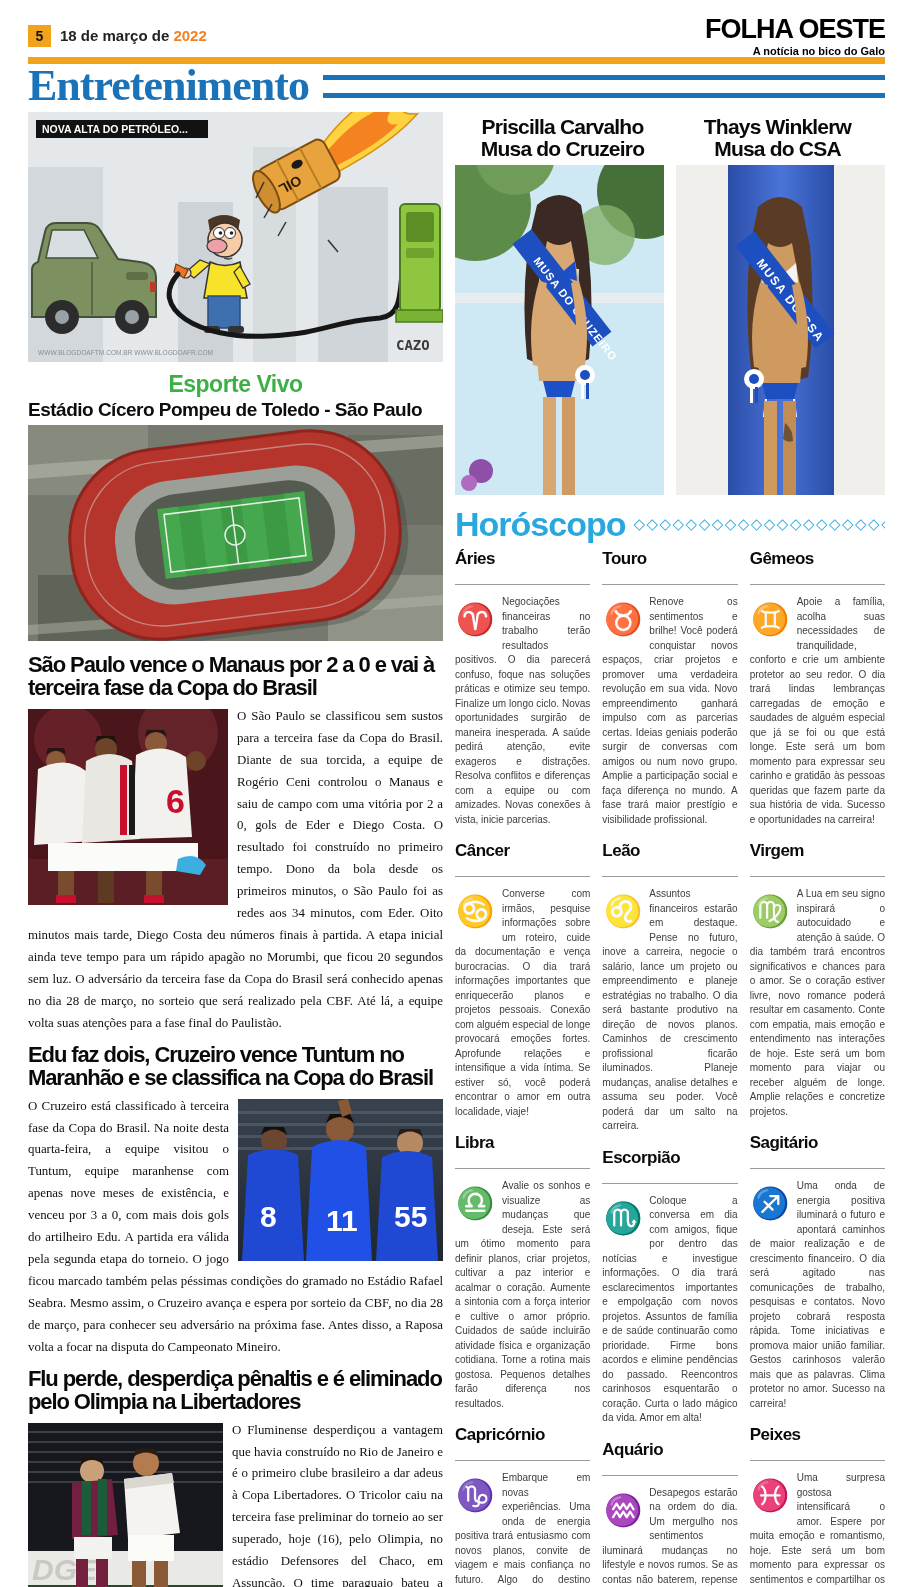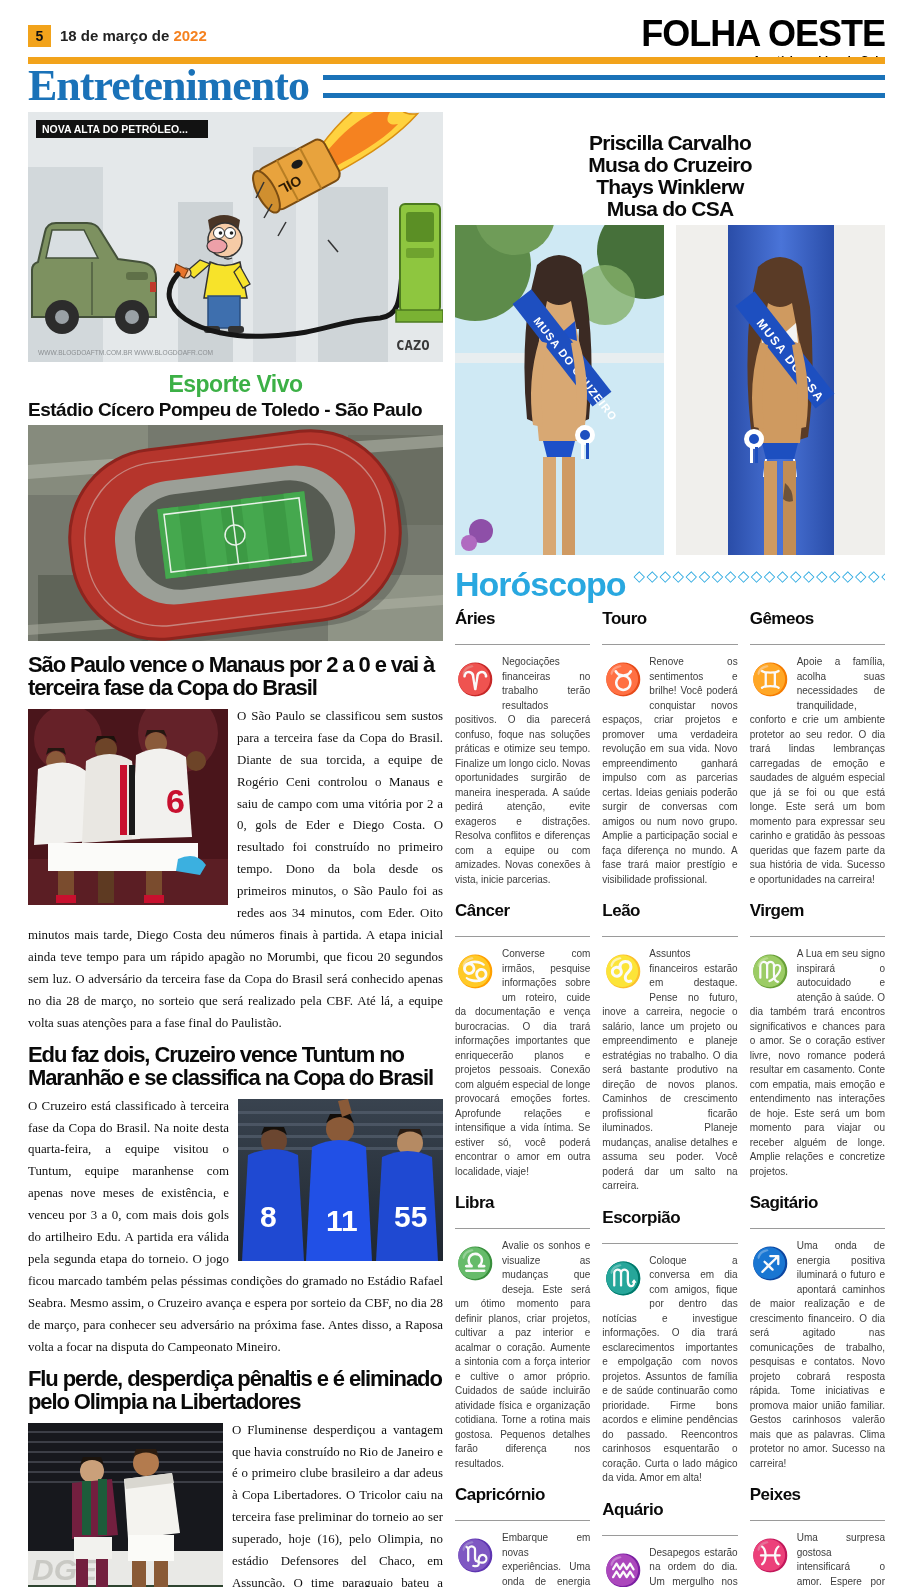--- a/index.html
+++ b/index.html
@@ -4,44 +4,44 @@
 <style>
   html,body{margin:0;padding:0;}
   body{width:899px;height:1587px;position:relative;background:#fff;
        font-family:"Liberation Sans",sans-serif;overflow:hidden;color:#111;}
   
   .pageno{position:absolute;left:28px;top:25px;width:23px;height:22px;background:#f2a31b;
           color:#111;font-weight:700;font-size:14px;display:flex;align-items:center;justify-content:center;}
   .dateline{position:absolute;left:60px;top:27px;font-size:15px;font-weight:600;color:#222;}
   .dateline .yr{color:#f58220;}
   .masthead{position:absolute;right:14px;top:16px;text-align:right;}
-  .masthead .mh-title{font-size:36px;font-weight:700;letter-spacing:-1px;color:#000;line-height:1;}
+  .masthead .mh-title{font-size:27px;font-weight:700;letter-spacing:-1px;color:#000;line-height:1;}
   .masthead .mh-tag{font-size:11px;font-weight:700;color:#000;margin-top:2px;}
   .orange-rule{position:absolute;left:28px;right:14px;top:57px;height:7px;background:#f2a31b;}
   .section-row{position:absolute;left:28px;right:14px;top:64px;display:flex;align-items:center;}
   .section-title{font-family:"Liberation Serif",serif;font-weight:700;font-size:44px;color:#1a72b8;
                  line-height:1;letter-spacing:-1px;white-space:nowrap;}
   .dbl-line{flex:1;margin-left:14px;height:13px;border-top:5px solid #1a72b8;border-bottom:5px solid #1a72b8;}
   
   .colL{position:absolute;left:28px;top:112px;width:415px;}
   .colR{position:absolute;left:455px;top:112px;width:430px;}
   
   .green-h{color:#3cb046;font-weight:700;font-size:23px;text-align:center;letter-spacing:-0.5px;margin-top:5px;}
   .sub-h{color:#0d0d0d;font-weight:700;font-size:19px;text-align:left;letter-spacing:-0.5px;margin-top:1px;margin-bottom:4px;}
   .headline{font-size:22px;line-height:1.04;font-weight:700;letter-spacing:-1.1px;color:#0a0a0a;margin:9px 0 6px;}
   .art{font-family:"Liberation Serif",serif;font-size:12.9px;line-height:1.7;text-align:justify;color:#101010;}
   .art svg.fl{float:left;margin:3px 9px 2px 0;}
   .art svg.fr{float:right;margin:3px 0 2px 9px;}
   .art::after{content:"";display:block;clear:both;}
   
   .musas-title{color:#3cb046;font-weight:700;font-size:31px;letter-spacing:-1px;text-align:center;line-height:1;}
-  .musas-names{display:flex;margin-top:20px;flex-direction:column;}
+  .musas-names{display:flex;margin-top:4px;}
   .musas-names > div{flex:1;text-align:center;font-weight:700;font-size:21px;letter-spacing:-0.8px;line-height:1.05;color:#0a0a0a;}
   .musas-photos{display:flex;gap:12px;margin-top:5px;}
-  .horo-row{display:flex;align-items:flex-start;margin-top:12px;}
+  .horo-row{display:flex;align-items:center;margin-top:12px;}
   .horo-title{color:#29a8e0;font-weight:700;font-size:34px;letter-spacing:-1px;line-height:1;white-space:nowrap;}
   .diamonds{color:#29a8e0;font-size:15px;letter-spacing:1.5px;margin-left:8px;overflow:hidden;white-space:nowrap;flex:1;}
   .h-grid{display:grid;grid-template-columns:1fr 1fr 1fr;column-gap:12px;margin-top:2px;}
   .hsign{font-size:17px;font-weight:700;letter-spacing:-0.5px;color:#0a0a0a;
          border-bottom:1px solid #9a9a9a;padding-bottom:15px;margin:14px 0 10px;}
   .hentry:first-child .hsign{margin-top:6px;}
   .hicon{float:left;width:42px;height:48px;font-size:31px;color:#bb8d60;line-height:48px;text-align:center;margin:1px 5px 1px 0;}
   .htext{font-size:10px;line-height:1.45;text-align:justify;color:#3d3d3d;}
 </style>
 </head>

